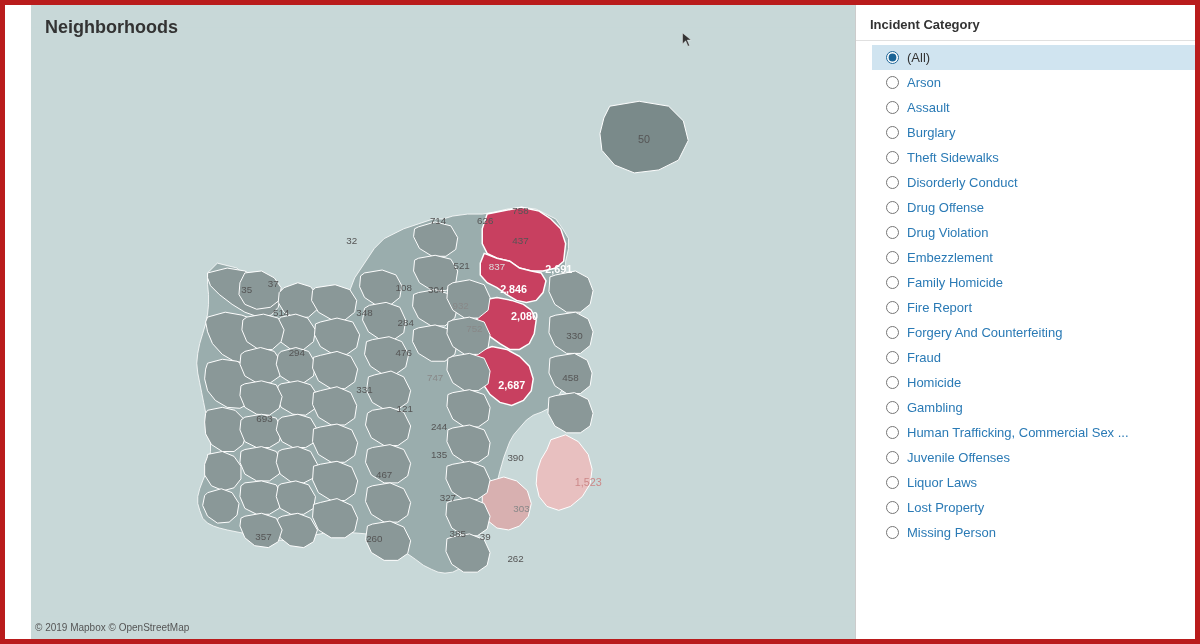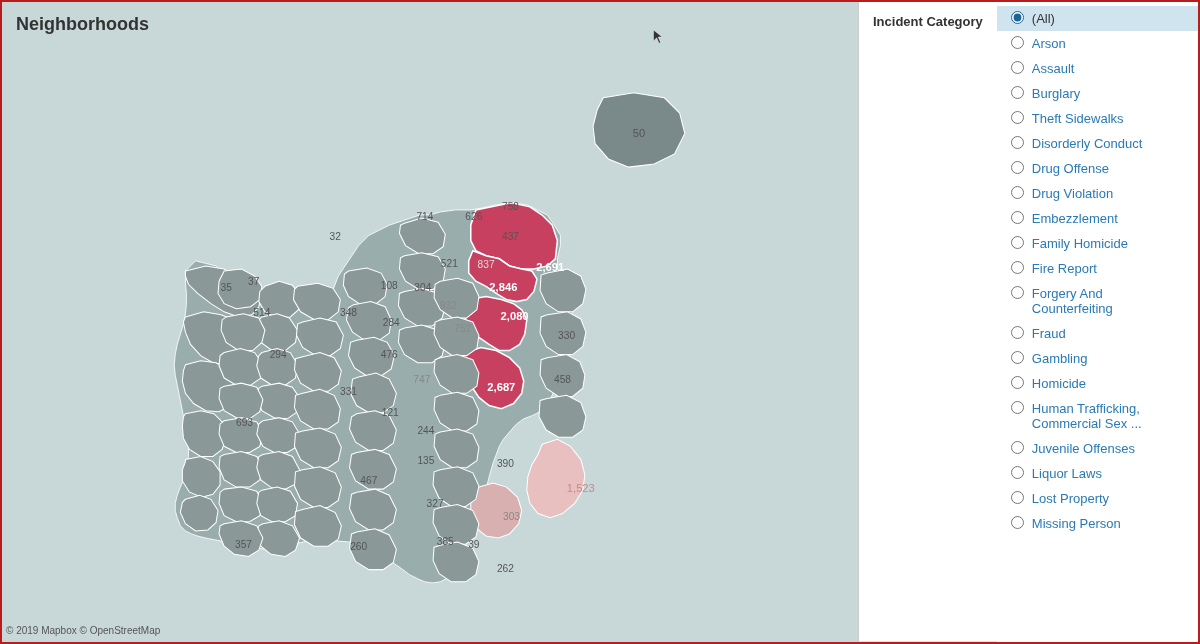--- a/index.html
+++ b/index.html
@@ -9,21 +9,22 @@
       width: 1200px;
       height: 644px;
       overflow: hidden;
       display: flex;
       flex-direction: column;
     }
 
     .container {
       display: flex;
       flex: 1;
-      border: 2px solid #b91c1c;
+      border: 5px solid #b91c1c;
+      padding-left: 26px;
     }
 
     
     .map-area {
       flex: 1;
       position: relative;
       background: #c8d8d8;
       overflow: hidden;
     }
 
@@ -50,20 +51,21 @@
       position: absolute;
       top: 0; left: 0;
       width: 100%; height: 100%;
     }
 
     
     .sidebar {
       width: 340px;
       border-left: 1px solid #ccc;
       display: flex;
+      flex-direction: column;
       background: #fff;
     }
 
     .sidebar-header {
       padding: 12px 14px 8px 14px;
       font-size: 13px;
       font-weight: bold;
       color: #333;
       border-bottom: 1px solid #e0e0e0;
     }
@@ -79,24 +81,25 @@
     }
     .sidebar-list::-webkit-scrollbar-track {
       background: #f0f0f0;
     }
     .sidebar-list::-webkit-scrollbar-thumb {
       background: #bbb;
     }
 
     .list-item {
       display: flex;
-      align-items: flex-start;
+      align-items: center;
       padding: 5px 14px;
       cursor: pointer;
       font-size: 13px;
+      margin-left: 16px;
     }
 
     .list-item.selected {
       background: #d0e4f0;
     }
 
     .list-item input[type="radio"] {
       margin-right: 8px;
       accent-color: #1a6496;
     }
@@ -374,25 +377,25 @@
         <div class="list-item">
           <input type="radio" name="incident-category" style="">
           <label>Forgery And Counterfeiting</label>
         </div>
         <div class="list-item">
           <input type="radio" name="incident-category" style="">
           <label>Fraud</label>
         </div>
         <div class="list-item">
           <input type="radio" name="incident-category" style="">
+          <label>Homicide</label>
+        </div>
+        <div class="list-item">
+          <input type="radio" name="incident-category" style="">
           <label>Gambling</label>
-        </div>
-        <div class="list-item">
-          <input type="radio" name="incident-category" style="">
-          <label>Homicide</label>
         </div>
         <div class="list-item">
           <input type="radio" name="incident-category" style="">
           <label>Human Trafficking, Commercial Sex ...</label>
         </div>
         <div class="list-item">
           <input type="radio" name="incident-category" style="">
           <label>Juvenile Offenses</label>
         </div>
         <div class="list-item">

